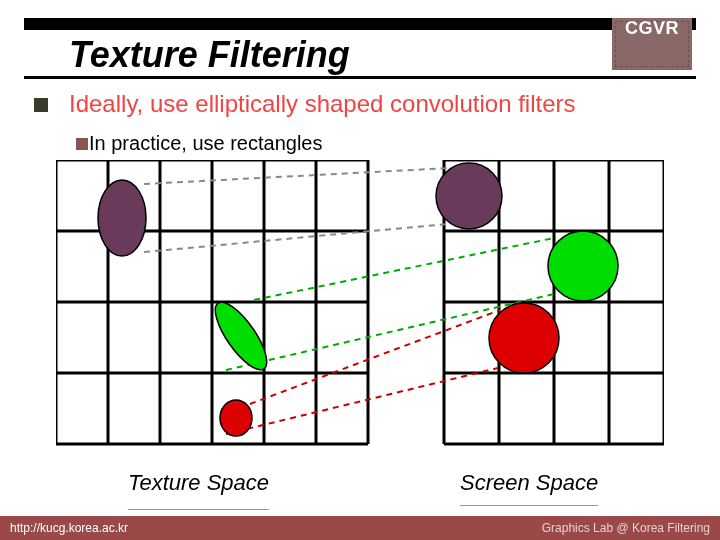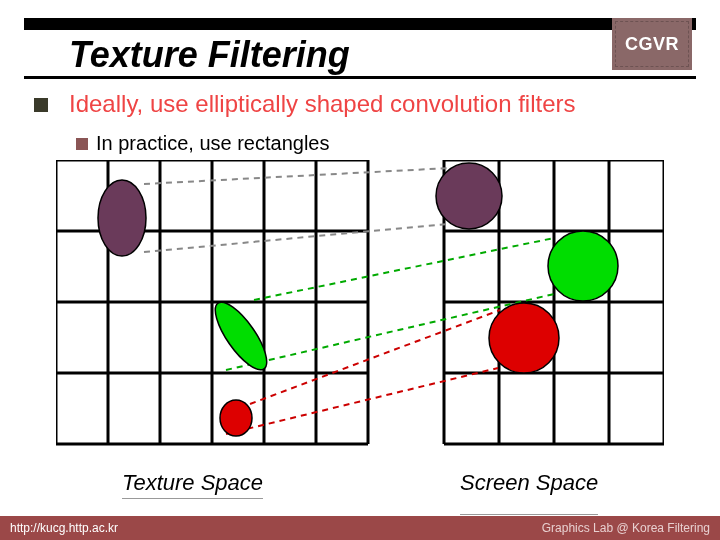--- a/index.html
+++ b/index.html
@@ -2,31 +2,31 @@
 <html><head>
 <meta charset="utf-8">
 <style>
   * { margin: 0; padding: 0; box-sizing: border-box; }
   body { width: 720px; height: 540px; background: #fff; font-family: Arial, sans-serif; position: relative; overflow: hidden; }
   .slide { width: 100%; height: 100%; position: relative; }
   .title-bar { position: absolute; top: 18px; left: 24px; right: 24px; }
   .title-stripe { height: 12px; background: #000; margin-bottom: 4px; }
   .title-row { display: flex; align-items: center; gap: 12px; margin-left: 45px; }
   .title-text { font-size: 36px; font-weight: bold; font-style: italic; color: #000; white-space: nowrap; }
-  .badge { position: absolute; top: 18px; right: 28px; width: 80px; height: 52px; background: #8a6868; display: flex; align-items: center; justify-content: center; }
+  .badge { position: absolute; top: 18px; right: 28px; width: 80px; height: 52px; background: #8a6868; display: flex; justify-content: center; }
   .badge::after { content: ""; position: absolute; inset: 3px 3px 3px 3px; border: 1px dashed rgba(0,0,0,0.2); pointer-events: none; }
   .badge-text { color: #fff; font-size: 18px; font-weight: bold; letter-spacing: 0.5px; }
   .title-underline { position: absolute; top: 76px; left: 24px; right: 24px; height: 3px; background: #000; }
   .bullet-main { position: absolute; top: 90px; left: 34px; right: 20px; display: flex; align-items: baseline; gap: 21px; font-size: 24px; color: #ef4444; }
   .sq { width: 14px; height: 14px; background: #3a3a2a; margin-top: 8px; flex-shrink: 0; }
-  .bullet-sub { position: absolute; top: 132px; left: 76px; display: flex; align-items: baseline; gap: 8px; font-size: 20px; color: #000; }
+  .bullet-sub { position: absolute; top: 132px; left: 76px; display: flex; align-items: baseline; gap: 1px; font-size: 20px; color: #000; }
   .sq-sm { width: 12px; height: 12px; background: #8a5555; margin-top: 6px; flex-shrink: 0; }
   .diagram { position: absolute; top: 160px; left: 56px; width: 608px; height: 300px; }
-  .caption-left { position: absolute; top: 470px; left: 122px; font-size: 22px; font-style: italic; color: #000; border-bottom: 1px solid #999; padding-bottom: 2px; }
-  .caption-right { position: absolute; top: 470px; left: 460px; font-size: 22px; font-style: italic; color: #000; border-bottom: 1px solid #999; padding-bottom: 18px; }
+  .caption-left { position: absolute; top: 470px; left: 128px; font-size: 22px; font-style: italic; color: #000; border-bottom: 1px solid #999; padding-bottom: 13px; }
+  .caption-right { position: absolute; top: 470px; left: 460px; font-size: 22px; font-style: italic; color: #000; border-bottom: 1px solid #999; padding-bottom: 9px; }
   .footer { position: absolute; bottom: 0; left: 0; right: 0; height: 24px; background: #9b4848; display: flex; justify-content: space-between; align-items: center; padding: 0 10px; font-size: 12px; color: #fff; }
   .footer-right { color: #e8d0d0; font-size: 12px; }
 </style>
 </head>
 <body>
 
 <div class="slide">
   <div class="title-bar">
     <div class="title-stripe"></div>
     <div class="title-row">
@@ -81,16 +81,16 @@
       <ellipse cx="180" cy="258" rx="16" ry="18" fill="#dd0000" stroke="#000" stroke-width="1.5" transform="rotate(0 180 258)"></ellipse>
       <circle cx="413" cy="36" r="33" fill="#6a3a5a" stroke="#000" stroke-width="1.5"></circle>
       <circle cx="527" cy="106" r="35" fill="#00dd00" stroke="#000" stroke-width="1.5"></circle>
       <circle cx="468" cy="178" r="35" fill="#dd0000" stroke="#000" stroke-width="1.5"></circle>
     </svg>
 
   <div class="caption-left">Texture Space</div>
   <div class="caption-right">Screen Space</div>
 
   <div class="footer">
-    <span>http://kucg.http.ac.kr</span>
+    <span>http://kucg.korea.ac.kr</span>
     <span class="footer-right">Graphics Lab @ Korea Filtering</span>
   </div>
 </div>
 
 </body></html>

